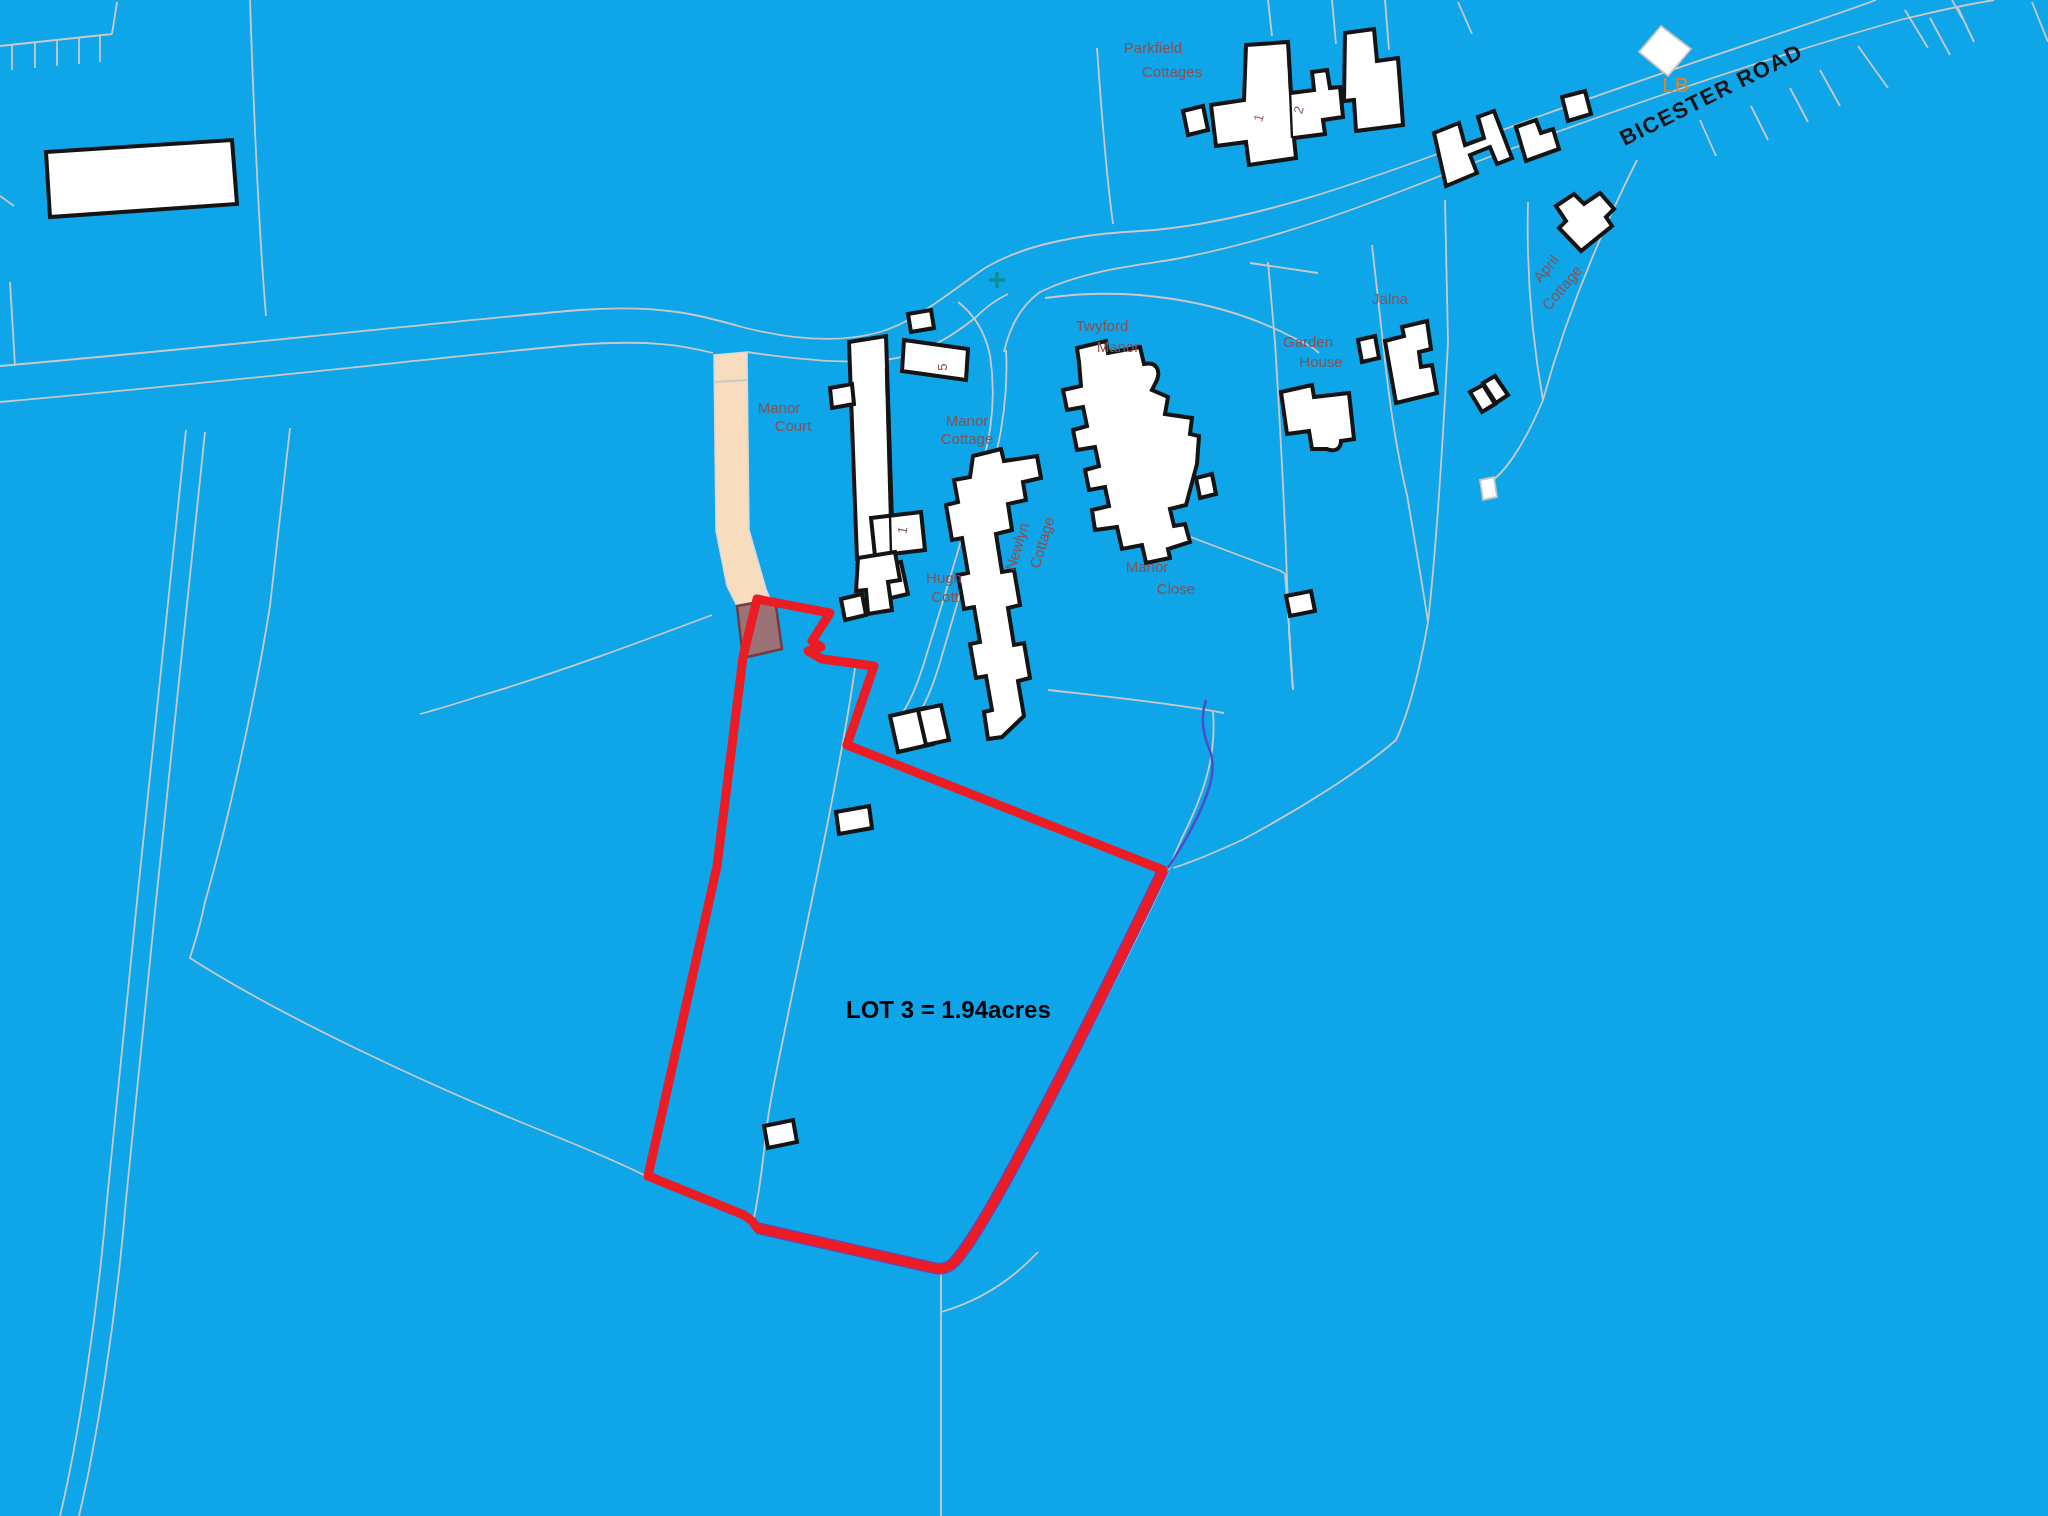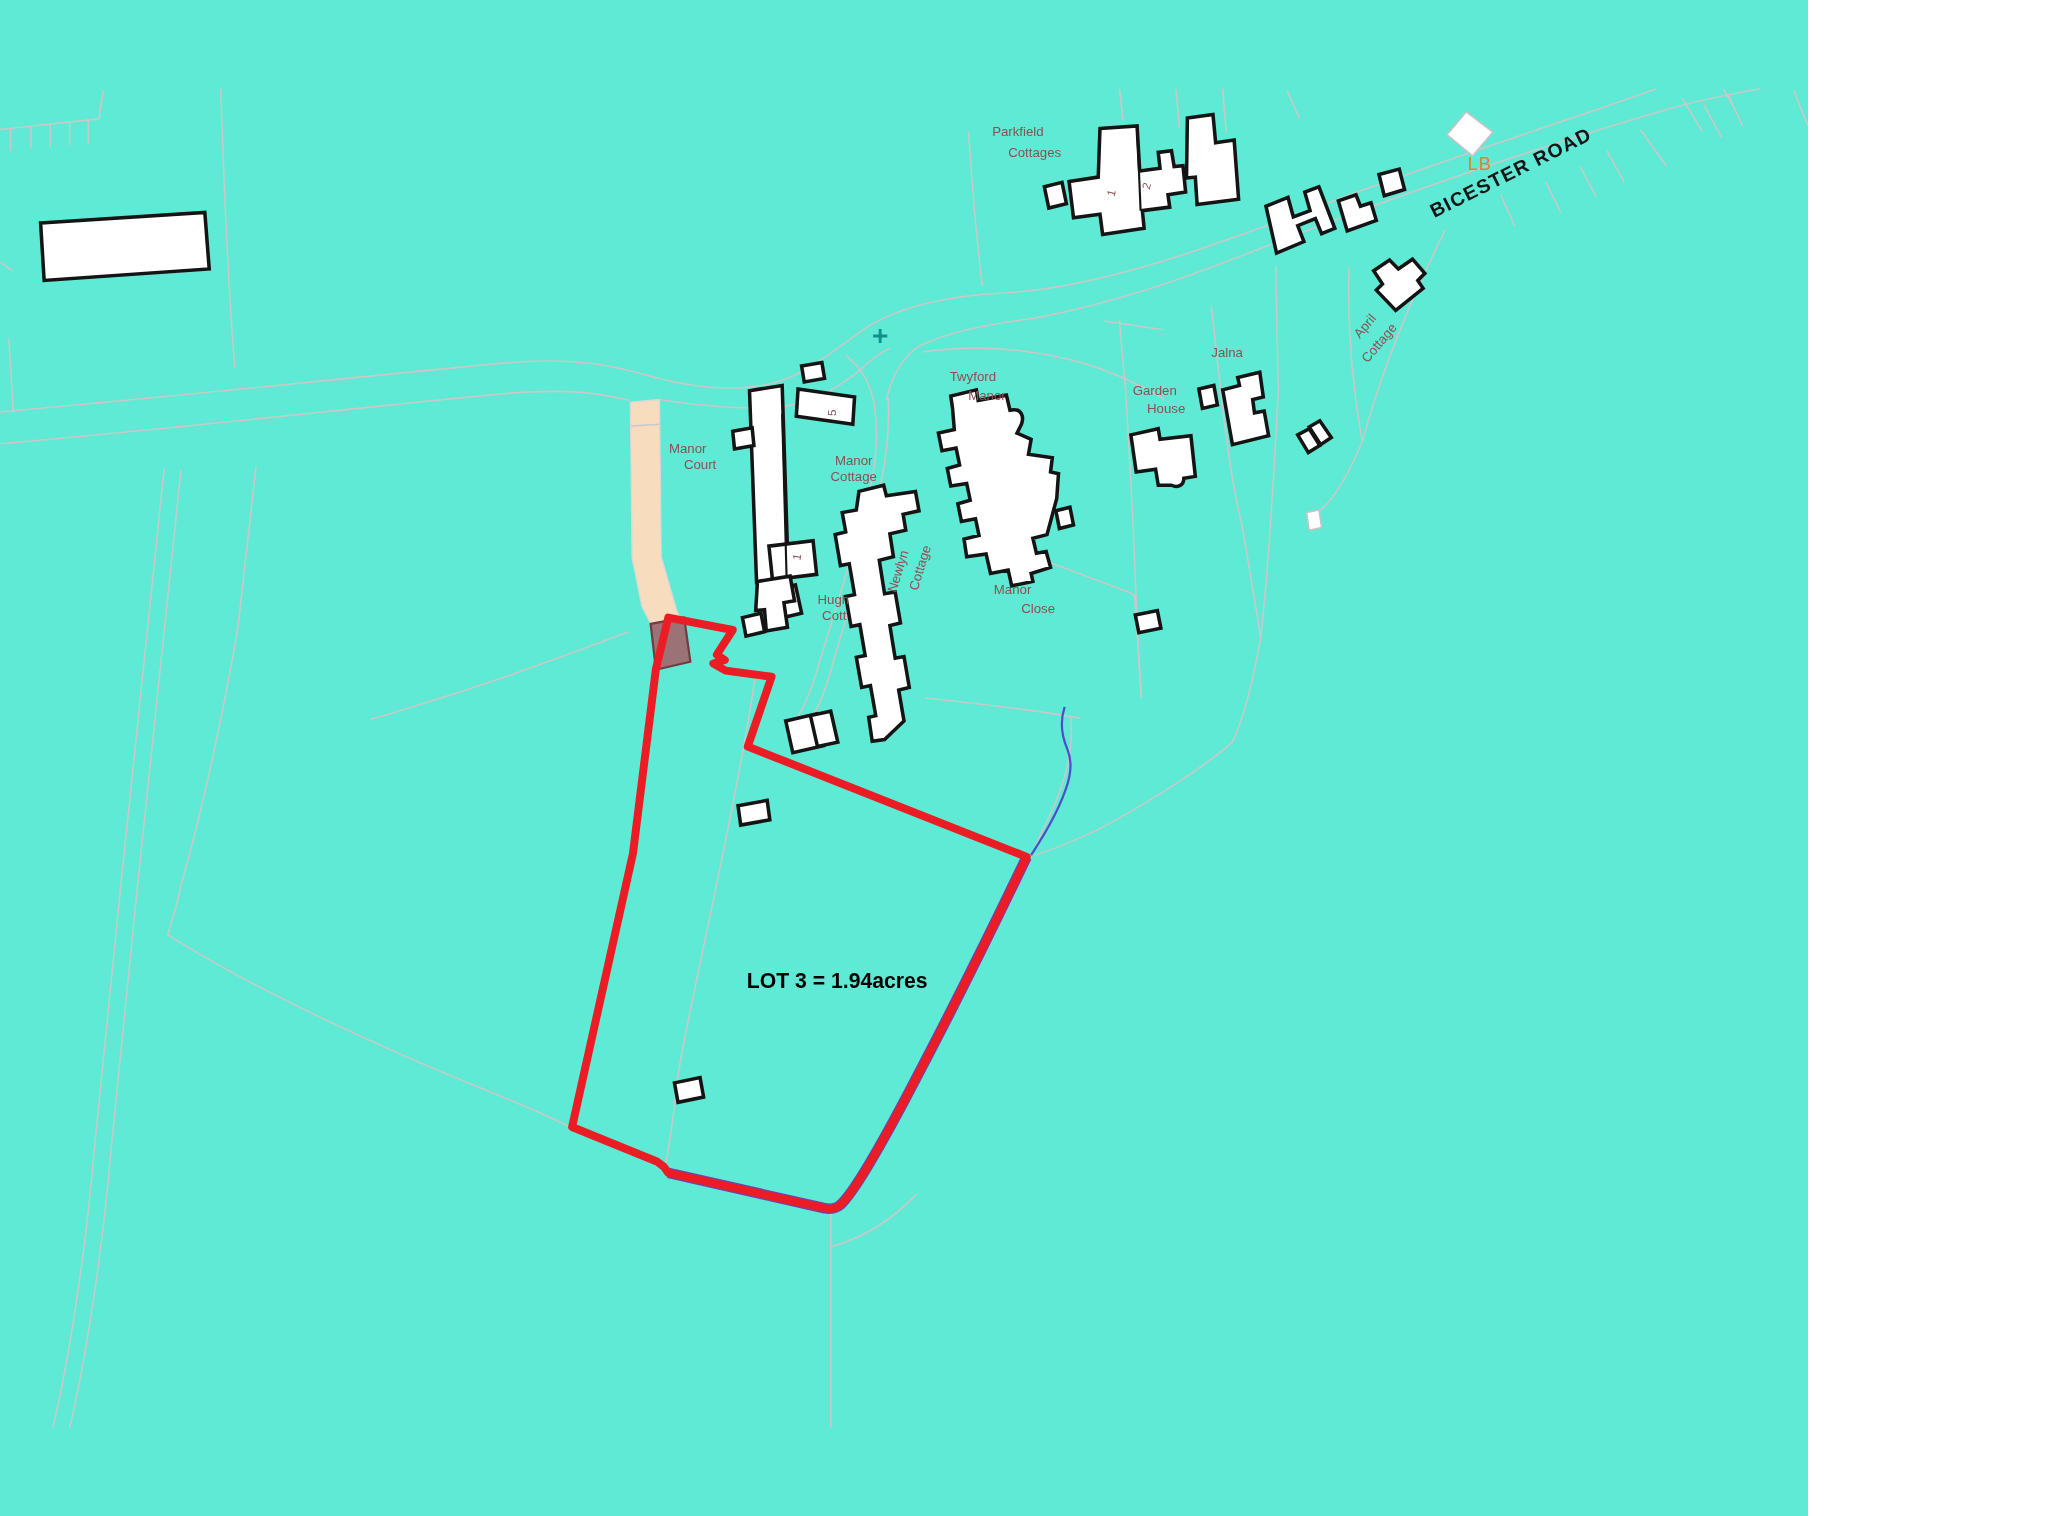--- a/index.html
+++ b/index.html
@@ -1,16 +1,16 @@
 <!DOCTYPE html>
 <html><head>
 <meta charset="utf-8">
 <style>
   html,body{margin:0;padding:0;background:#ffffff;}
-  .map-canvas{position:relative;width:1808px;height:1516px;background:#5eead4;overflow:hidden;
+  .map-canvas{position:relative;width:2048px;height:1516px;background:#0ea5e9;overflow:hidden;
     font-family:"Liberation Sans", sans-serif;}
   svg{display:block;width:100%;height:100%;}
   .parcel{stroke:#c9c9c9;stroke-width:1.8;fill:none;}
   .building{stroke:#141414;stroke-width:4;fill:#ffffff;stroke-linejoin:miter;}
   .building-divider{stroke:#141414;stroke-width:2.4;fill:none;}
   .gray-outline{stroke:#c4c4c4;stroke-width:1.8;fill:#ffffff;}
   .track{fill:#f8dcbe;stroke:#d8d8d8;stroke-width:1.5;}
   .brown-bldg{fill:#9b7276;stroke:#713c42;stroke-width:2.5;}
   .stream{stroke:#4d4dc8;stroke-width:2.5;fill:none;}
   .stream-under{stroke:#7a3fa8;stroke-width:12;fill:none;stroke-linejoin:round;}

